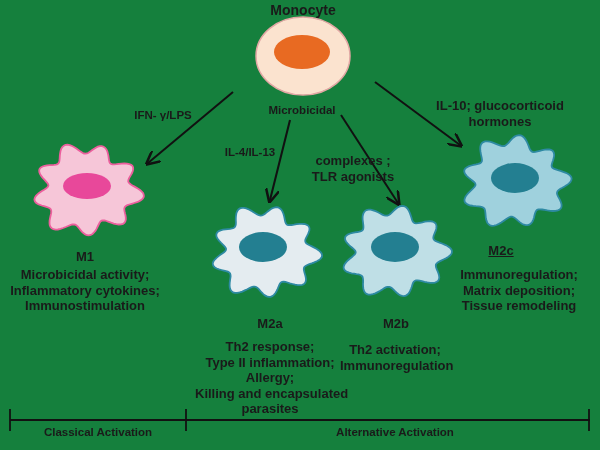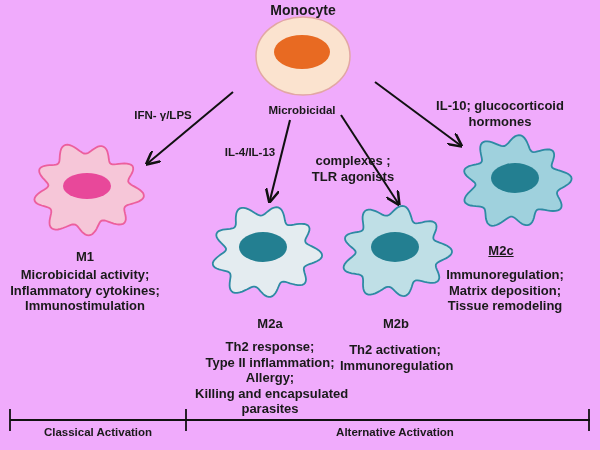--- a/index.html
+++ b/index.html
@@ -1,16 +1,16 @@
 <!DOCTYPE html>
 <html><head>
 <meta charset="utf-8">
 <style>
   html, body { margin: 0; padding: 0; background: #ffffff; }
-  #stage { position: relative; width: 600px; height: 450px; overflow: hidden; background: #f0abfc; font-family: "Liberation Sans", sans-serif; color: #1a1a1a; }
+  #stage { position: relative; width: 600px; height: 450px; overflow: hidden; background: #15803d; font-family: "Liberation Sans", sans-serif; color: #1a1a1a; }
   svg#diagram { position: absolute; left: 0; top: 0; width: 600px; height: 450px; }
   .lbl { position: absolute; font-weight: bold; font-size: 11.5px; line-height: 15px; text-align: center; white-space: nowrap; }
   .title { font-size: 14px; }
   .cellname { font-size: 13px; }
   .desc { font-size: 13px; line-height: 15.5px; }
   .desc div { white-space: nowrap; }
 </style>
 </head>
 <body>
 
@@ -85,21 +85,21 @@
     <div>Th2 response;</div>
     <div>Type II inflammation;</div>
     <div>Allergy;</div>
     <div>Killing and encapsulated</div>
     <div>parasites</div>
   </div>
   <div class="lbl desc" style="left:340px; top:342px; width:110px;">
     <div>Th2 activation;</div>
     <div>Immunoregulation</div>
   </div>
-  <div class="lbl desc" style="left:440px; top:267px; width:130px;">
+  <div class="lbl desc" style="left:454px; top:267px; width:130px;">
     <div>Immunoregulation;</div>
     <div>Matrix deposition;</div>
     <div>Tissue  remodeling</div>
   </div>
 
   <div class="lbl" style="left:28px; top:425px; width:140px;">Classical  Activation</div>
   <div class="lbl" style="left:320px; top:425px; width:150px;">Alternative Activation</div>
 </div>
 
 </body></html>

